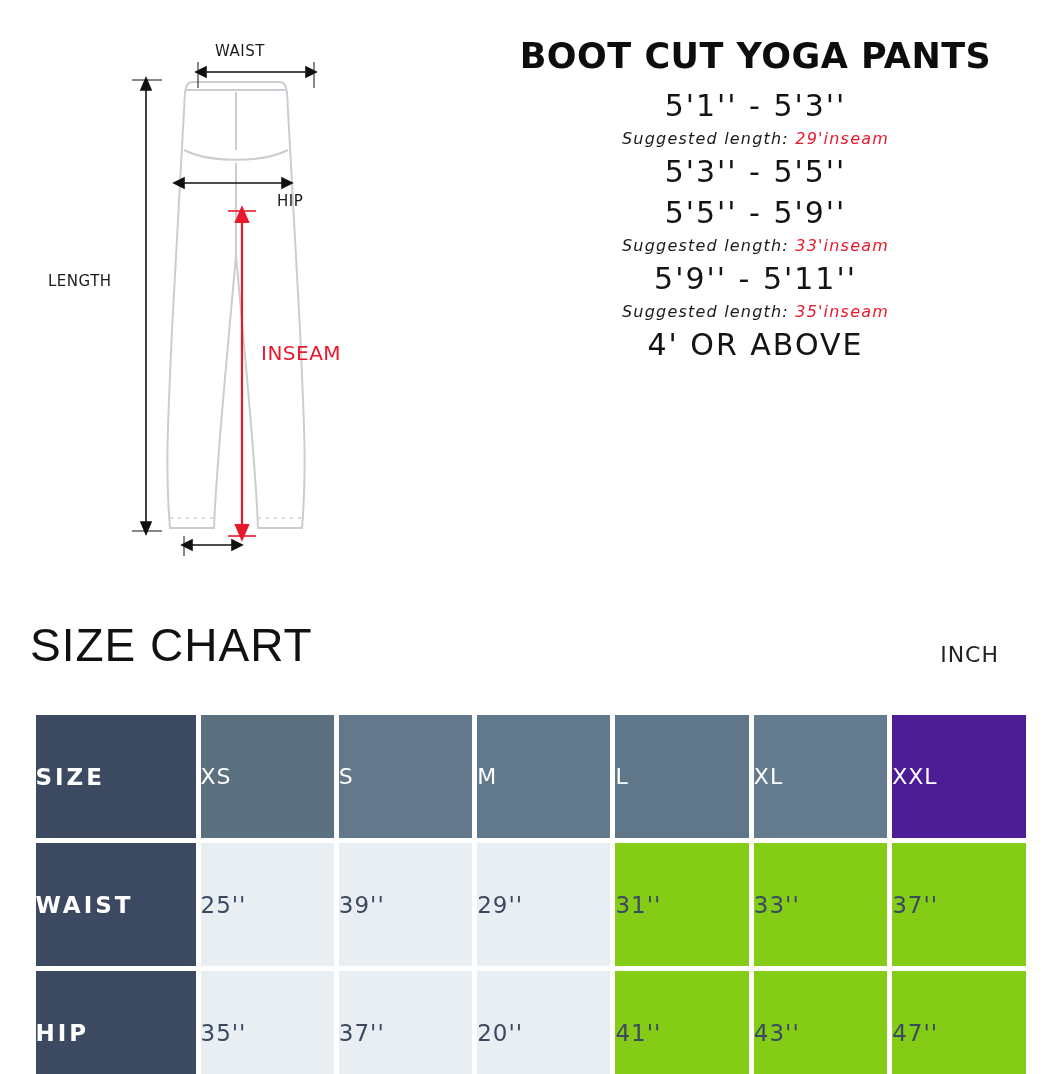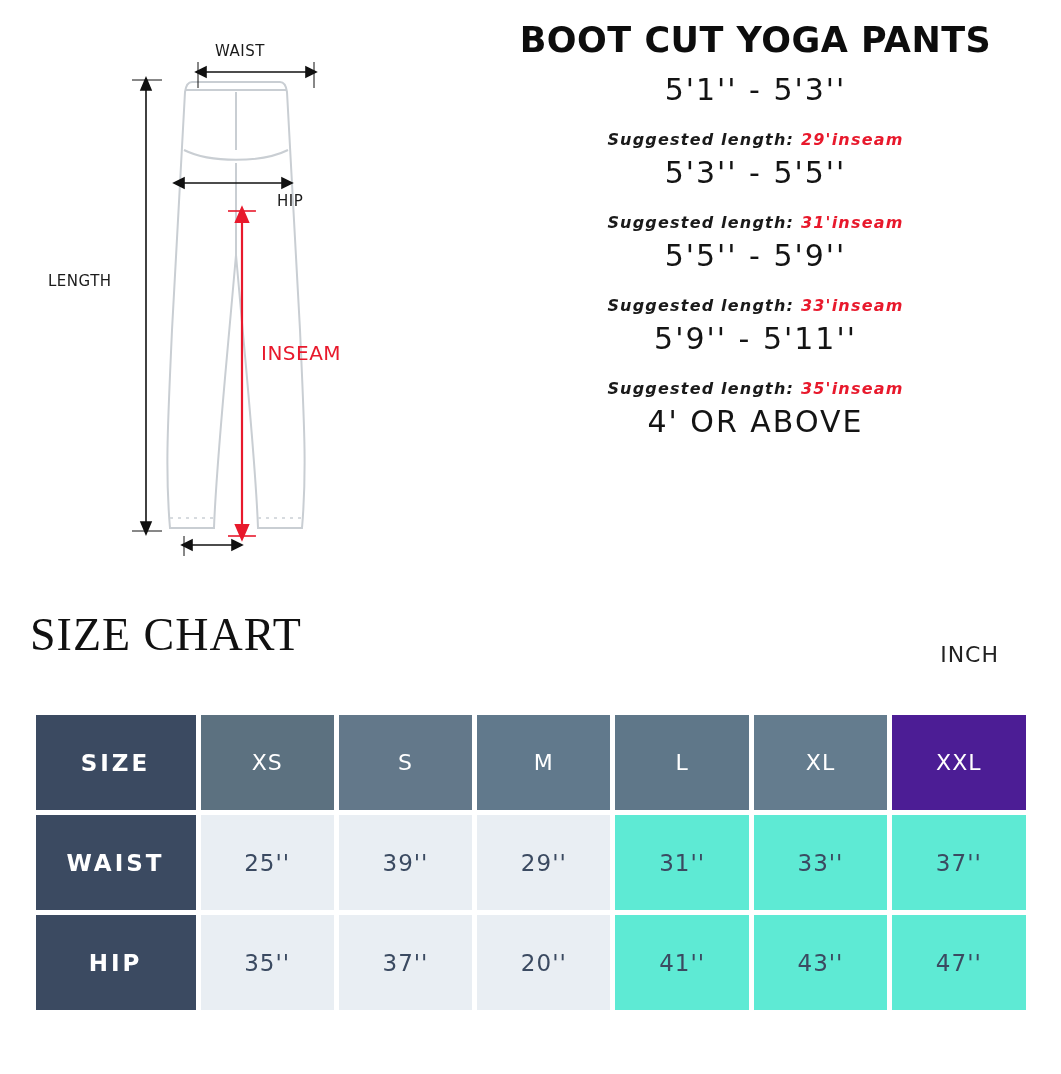--- a/index.html
+++ b/index.html
@@ -37,21 +37,21 @@
   }
   .label-waist { left: 215px; top: 42px; }
   .label-hip   { left: 277px; top: 192px; }
   .label-length{ left: 48px;  top: 272px; text-align: center; }
   .label-inseam{ left: 261px; top: 341px; color: #e8192c; font-size: 20px; }
 
   
   .right {
     width: 611px;
     height: 600px;
-    padding-top: 20px;
+    padding-top: 36px;
     text-align: center;
   }
   .title {
     font-family: "DejaVu Sans", sans-serif;
     font-weight: bold;
     font-size: 35px;
     letter-spacing: 0.5px;
     color: #0d0d0d;
     margin-bottom: 12px;
   }
@@ -60,60 +60,58 @@
     letter-spacing: 2px;
     color: #141414;
     margin-top: 6px;
     font-family: "DejaVu Sans", sans-serif;
   }
   .sugg {
     font-size: 16px;
     font-style: italic;
     letter-spacing: 1.2px;
     color: #1a1a1a;
-    margin-top: 23px;
-    font-family: "DejaVu Sans", sans-serif;
-    font-weight: bold;
+    margin-top: 6px;
+    font-family: "DejaVu Sans", sans-serif;
   }
   .sugg .val { color: #e8192c; }
 
   
   .chart-head {
     position: relative;
     height: 110px;
     padding: 0 30px;
   }
   .chart-title {
     position: absolute;
     left: 30px;
-    top: 8px;
+    top: 18px;
     font-size: 46px;
     letter-spacing: 1px;
     color: #111;
-    font-family: Liberation Serif, serif;
+    font-family: Liberation Sans, sans-serif;
   }
   .chart-unit {
     position: absolute;
     right: 62px;
     top: 42px;
     font-size: 22px;
     letter-spacing: 1px;
     color: #222;
   }
 
   table.size-table {
     border-collapse: separate;
     border-spacing: 5px;
     margin: 0 auto;
     width: 1000px;
     table-layout: fixed;
   }
   table.size-table td {
-    height: 95px;
-    text-align: center;
+    height: 123px;
     vertical-align: middle;
     font-family: "DejaVu Sans", sans-serif;
   }
   td.rowhead {
     width: 160px;
     background: #3b4a61;
     color: #ffffff;
     font-weight: bold;
     font-size: 23px;
     letter-spacing: 3px;
@@ -122,21 +120,21 @@
     color: #ffffff;
     font-size: 22px;
     letter-spacing: 1px;
   }
   td.cell {
     background: #e9eef3;
     color: #3b4a61;
     font-size: 23px;
     letter-spacing: 1px;
   }
-  td.cell.alt { background: #5eead4; }
+  td.cell.alt { background: #84cc16; }
 </style>
 </head>
 <body>
 
 <div class="top">
 
   <div class="diagram">
     <svg width="450" height="600" viewBox="0 0 450 600">
 
       <g fill="none" stroke="#c9ced3" stroke-width="2">
@@ -203,24 +201,20 @@
   <div class="right">
     <div class="title">BOOT CUT YOGA PANTS</div>
 
     <div class="height-row">5'1'' - 5'3''</div>
     <div class="sugg">
       <span>Suggested length:</span>
       <span class="val">29'inseam</span>
     </div>
 
     <div class="height-row">5'3'' - 5'5''</div>
-    <div class="sugg">
-      <span>Suggested length:</span>
-      <span class="val">31'inseam</span>
-    </div>
 
     <div class="height-row">5'5'' - 5'9''</div>
     <div class="sugg">
       <span>Suggested length:</span>
       <span class="val">33'inseam</span>
     </div>
 
     <div class="height-row">5'9'' - 5'11''</div>
     <div class="sugg">
       <span>Suggested length:</span>

